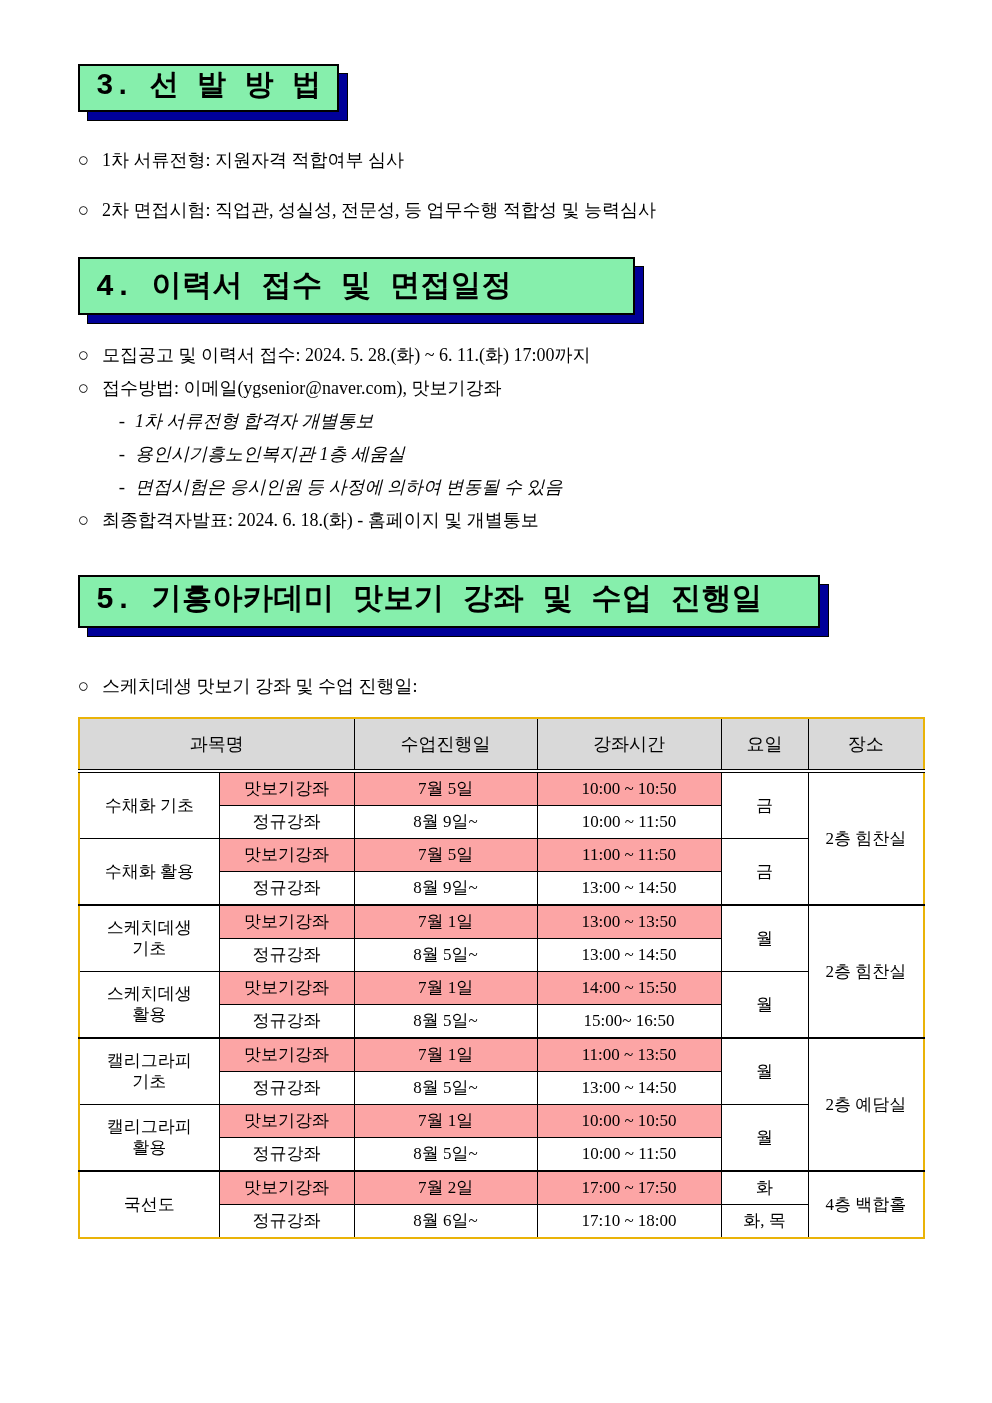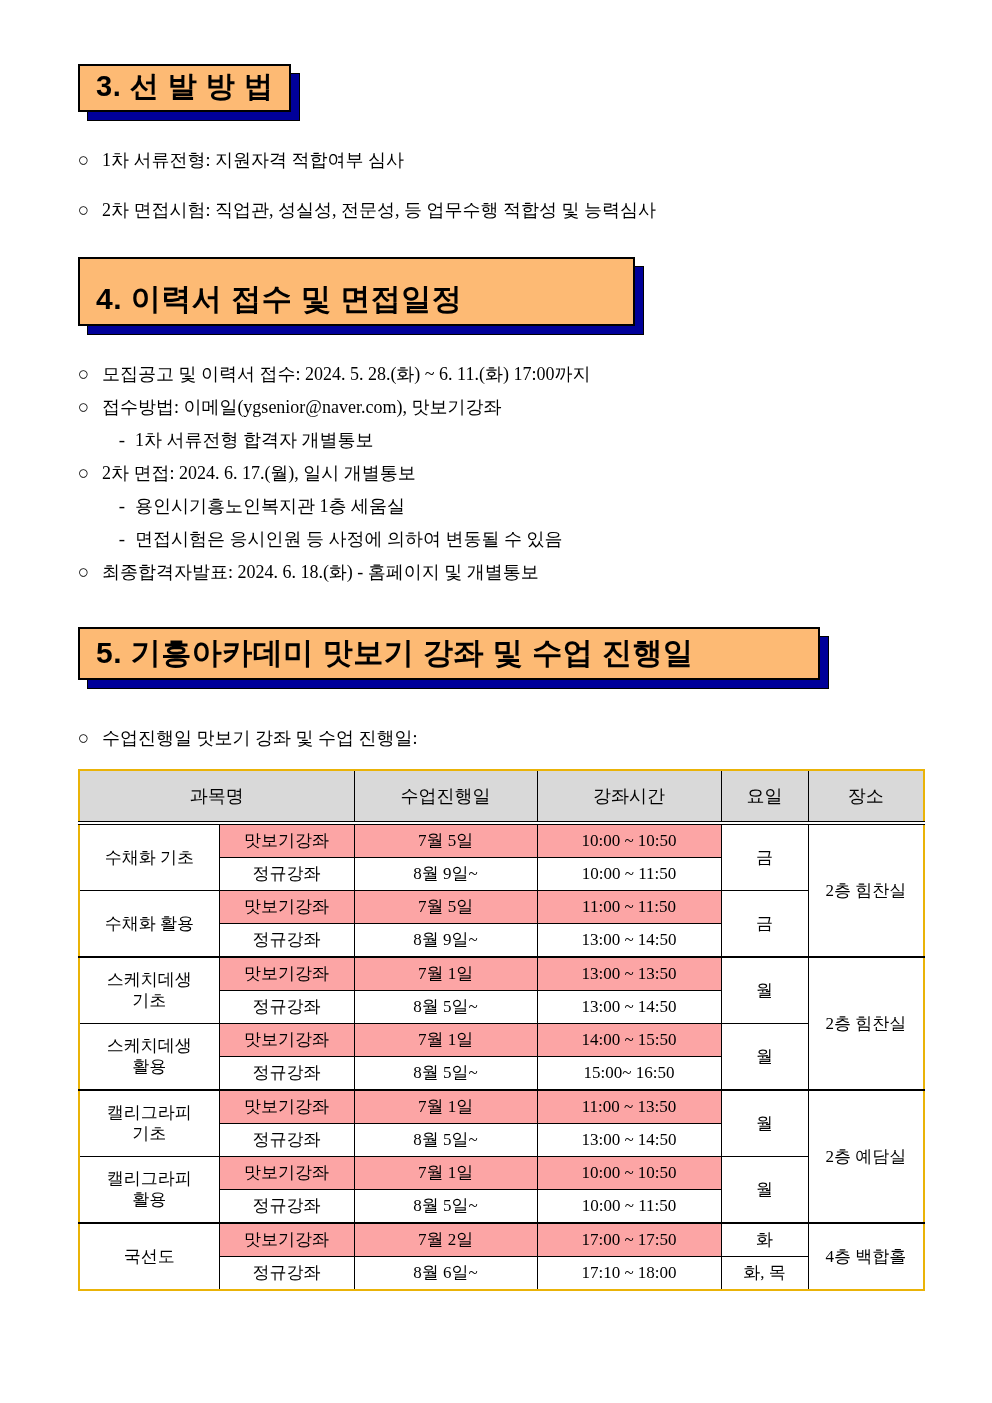--- a/index.html
+++ b/index.html
@@ -8,43 +8,43 @@
     background: #ffffff;
     overflow: hidden;
     font-family: "Liberation Serif", serif;
     color: #000;
   }
   .content { padding: 64px 0 0 78px; width: 860px; }
 
   
   .hbox {
     position: relative;
-    background: #fdba74;
+    background: #86efac;
     border: 2px solid #000;
     box-sizing: border-box;
     box-shadow: 9px 9px 0 -1px #000099, 9px 9px 0 0 #000;
-    font-family: Liberation Sans, sans-serif;
+    font-family: Liberation Mono, monospace;
     font-weight: 800;
     line-height: 1.1;
     letter-spacing: 0.5px;
     white-space: nowrap;
     overflow: hidden;
   }
   .hbox.s3 { display: inline-block; font-size: 29px; padding: 5px 16px 7px; }
-  .hbox.s4 { width: 557px; font-size: 30px; padding: 23px 16px 9px; margin-top: 30px; }
+  .hbox.s4 { width: 557px; font-size: 30px; padding: 12px 16px 9px; margin-top: 30px; }
   .hbox.s5 { width: 742px; font-size: 30px; padding: 7px 16px 9px; margin-top: 38px; }
 
   .bullets3 { margin-top: 28px; }
   .bullets3 .item { margin-bottom: 17px; line-height: 33px; }
-  .bullets4 { margin-top: 32px; }
+  .bullets4 { margin-top: 24px; }
   .intro-line { margin-top: 42px; margin-bottom: 14px; }
 
   .item { font-size: 18px; line-height: 33px; white-space: nowrap; }
   .item .marker { display: inline-block; margin-right: 13px; transform: scale(1.05); }
-  .item.sub { padding-left: 41px; }
+  .item.sub { padding-left: 41px; font-style: italic; }
   .item.sub .marker { margin-right: 10px; }
 
   
   table.schedule {
     border-collapse: collapse;
     border: 2px solid #eab308;
     table-layout: fixed;
     width: 845px;
     font-family: "Liberation Serif", serif;
   }
@@ -93,40 +93,37 @@
   <div class="bullets4">
     <div class="item">
       <span class="marker">○</span><span>모집공고 및 이력서 접수: 2024. 5. 28.(화) ~ 6. 11.(화) 17:00까지</span>
     </div>
     <div class="item">
       <span class="marker">○</span><span>접수방법: 이메일(ygsenior@naver.com), 맛보기강좌</span>
     </div>
     <div class="item sub">
       <span class="marker">-</span><span>1차 서류전형 합격자 개별통보</span>
     </div>
-    <div class="item">
-      <span class="marker">○</span><span>2차 면접: 2024. 6. 17.(월), 일시 개별통보</span>
-    </div>
     <div class="item sub">
       <span class="marker">-</span><span>용인시기흥노인복지관 1층 세움실</span>
     </div>
     <div class="item sub">
       <span class="marker">-</span><span>면접시험은 응시인원 등 사정에 의하여 변동될 수 있음</span>
     </div>
     <div class="item">
       <span class="marker">○</span><span>최종합격자발표: 2024. 6. 18.(화) - 홈페이지 및 개별통보</span>
     </div>
   </div>
 
   <div class="hbox s5">
     <span>5. 기흥아카데미 맛보기 강좌 및 수업 진행일</span>
   </div>
 
   <div class="item intro-line">
-    <span class="marker">○</span><span>수업진행일 맛보기 강좌 및 수업 진행일:</span>
+    <span class="marker">○</span><span>스케치데생 맛보기 강좌 및 수업 진행일:</span>
   </div>
 
   <table class="schedule">
     <colgroup>
       <col style="width:140px">
         <col style="width:135px">
         <col style="width:183px">
       <col style="width:184px">
         <col style="width:87px">
         <col style="width:116px">

